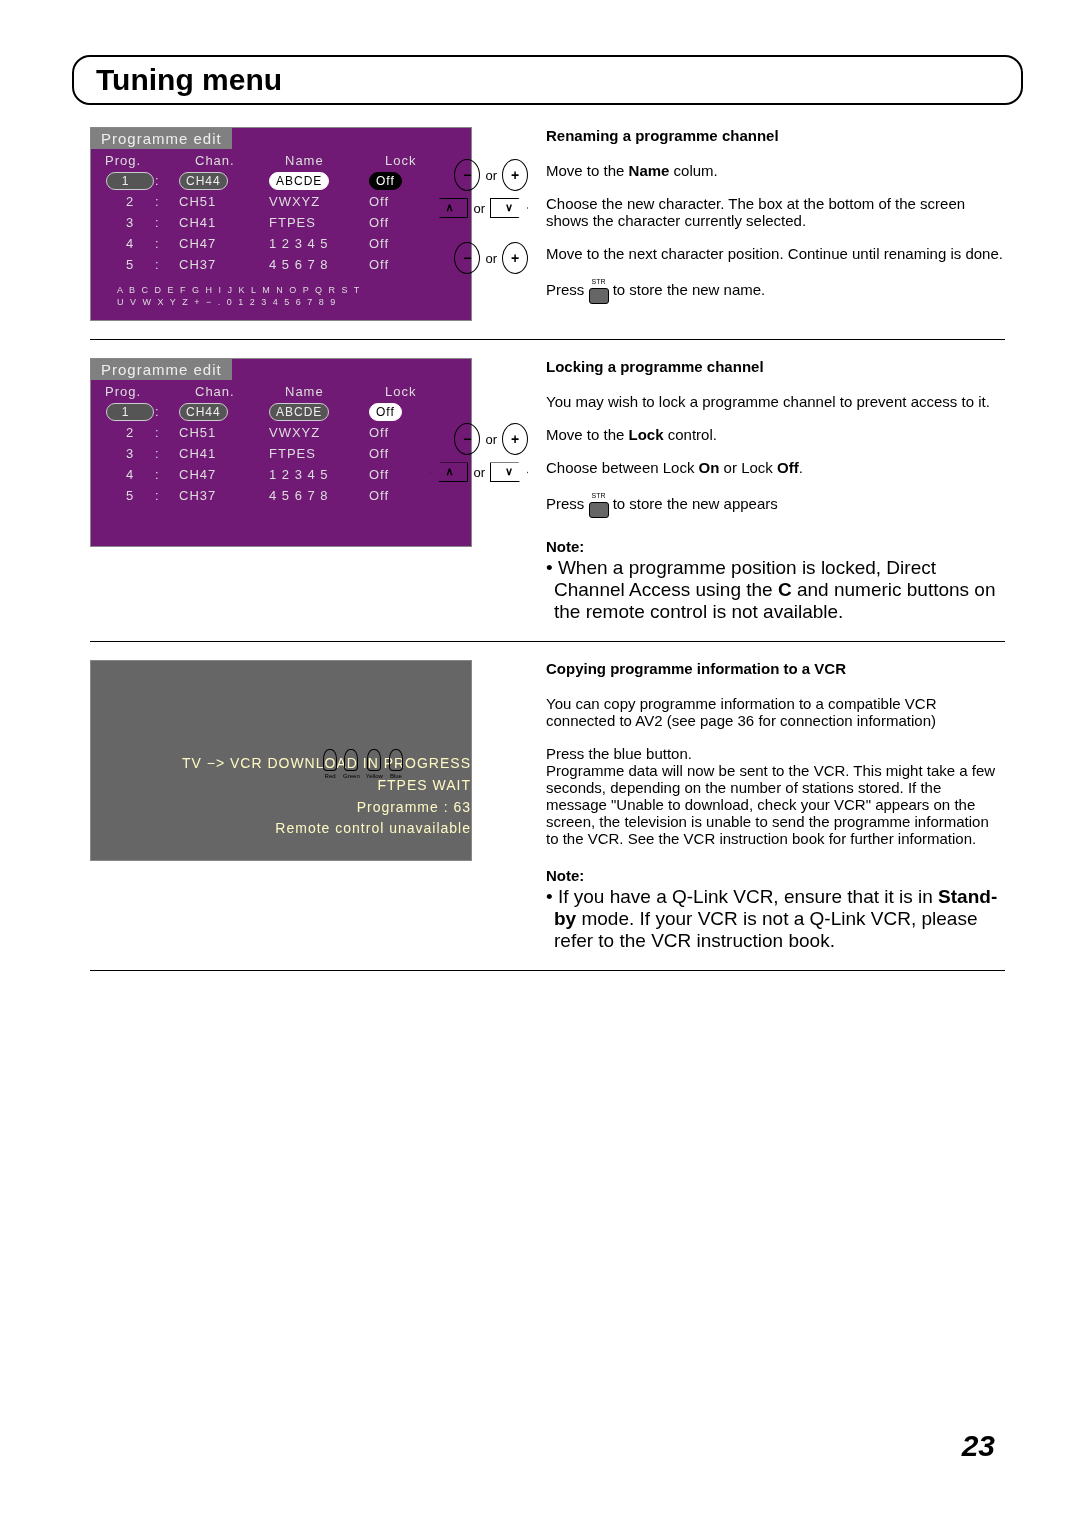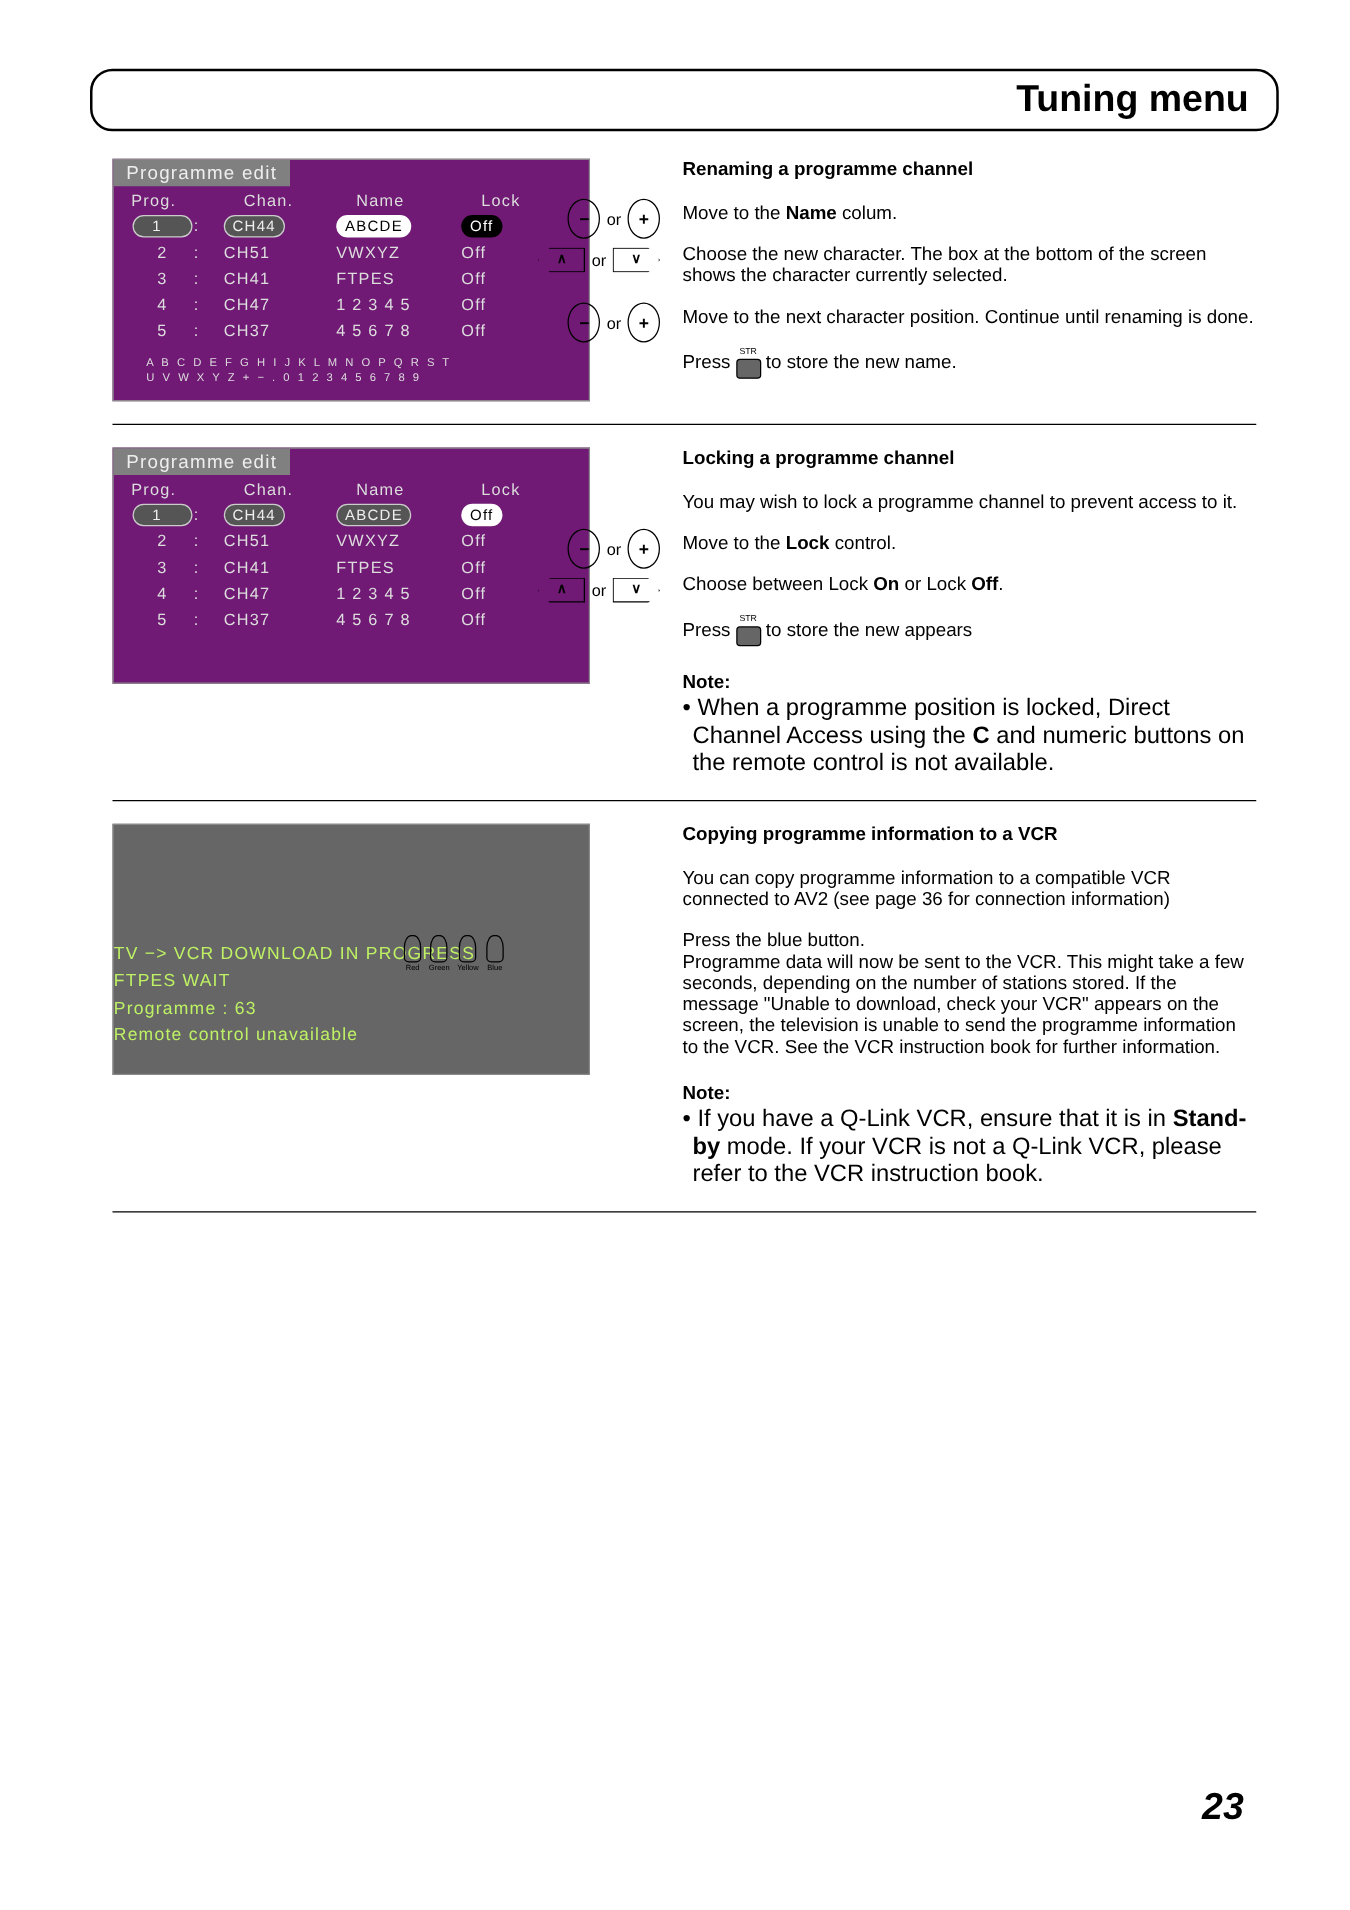--- a/index.html
+++ b/index.html
@@ -19,21 +19,20 @@
   }
   .title-box {
     border: 2px solid #000;
     border-radius: 18px;
     padding: 6px 22px;
     display: inline-block;
     margin-bottom: 22px;
     margin-left: -18px;
     width: calc(100% + 36px);
     box-sizing: border-box;
-    text-align: right;
   }
   .title-box h1 {
     margin: 0;
     font-size: 30px;
     font-weight: bold;
   }
   .section {
     display: grid;
     grid-template-columns: 90px 330px 1fr;
     column-gap: 18px;
@@ -107,22 +106,22 @@
     letter-spacing: 2px;
     color: #ddd;
     padding: 10px 26px 12px;
     line-height: 1.3;
   }
   .osd-pad { height: 40px; }
   .download-box {
     background: #666;
     border: 1px solid #888;
     width: 380px;
-    color: #bef264;
-    text-align: left;
+    color: #fef9c3;
+    text-align: right;
     letter-spacing: 1px;
     padding: 0;
   }
   .download-inner { padding-top: 92px; padding-bottom: 20px; font-size: 14px; line-height: 1.55;}
   
   .oval-btn {
     display:inline-block;
     width:24px; height:30px;
     border:1.5px solid #000;
     border-radius: 50% / 50%;

